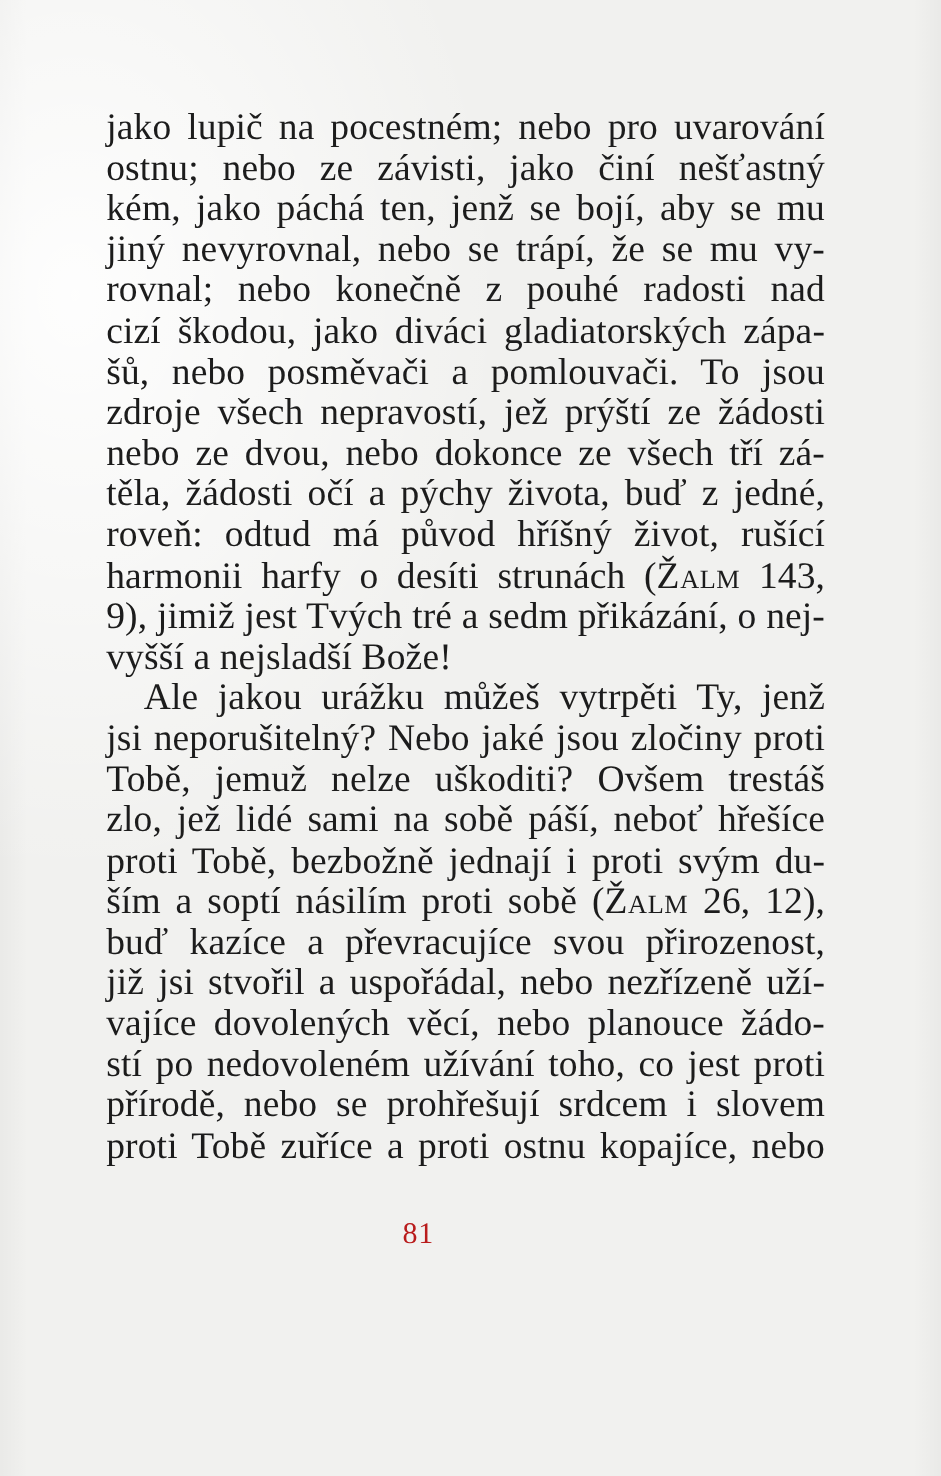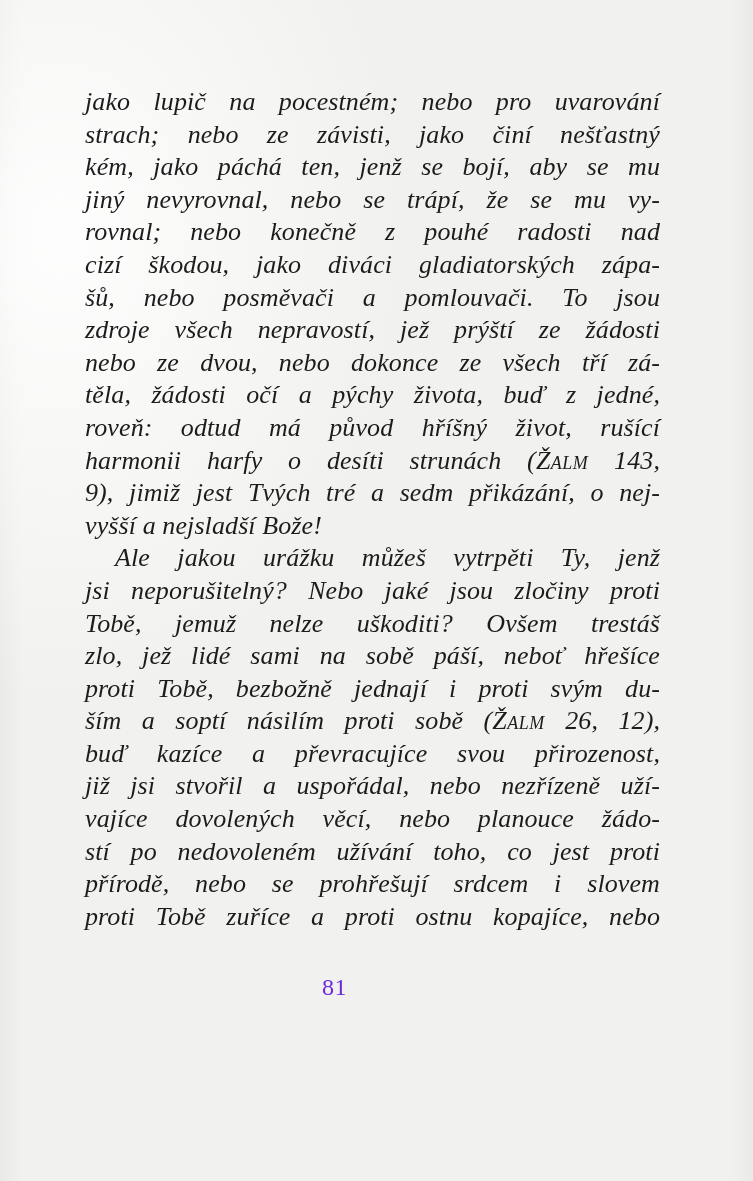--- a/index.html
+++ b/index.html
@@ -26,57 +26,56 @@
     .text-block {
       position: absolute;
       left: 85px;
       top: 86px;
       width: 575px;
     }
     .line {
       display: block;
       height: 32.6px;
       line-height: 32.6px;
-      font-size: 26px;
+      font-size: 30px;
       white-space: nowrap;
       text-align: justify;
       text-align-last: justify;
       letter-spacing: 0.1px;
-      font-style: italic;
     }
     .line.last {
       text-align-last: left;
     }
     .line.indent {
       text-indent: 30px;
     }
     .sc {
       font-variant: small-caps;
       letter-spacing: 0.5px;
     }
     .page-number {
       position: absolute;
       left: 322px;
       top: 974px;
       font-size: 24px;
       font-family: "Liberation Serif", "DejaVu Serif", serif;
-      color: #6d28d9;
+      color: #b91c1c;
       letter-spacing: 0.5px;
     }
   </style>
 </head>
 <body>
 
 <div class="page-bg"></div>
 
 <div class="text-block">
 
   <div>
     <span class="line">jako lupič na pocestném; nebo pro uvarování</span>
-    <span class="line">strach; nebo ze závisti, jako činí nešťastný</span>
+    <span class="line">ostnu; nebo ze závisti, jako činí nešťastný</span>
     <span class="line">kém, jako páchá ten, jenž se bojí, aby se mu</span>
     <span class="line">jiný nevyrovnal, nebo se trápí, že se mu vy-</span>
     <span class="line">rovnal; nebo konečně z pouhé radosti nad</span>
     <span class="line">cizí škodou, jako diváci gladiatorských zápa-</span>
     <span class="line">šů, nebo posměvači a pomlouvači. To jsou</span>
     <span class="line">zdroje všech nepravostí, jež prýští ze žádosti</span>
     <span class="line">nebo ze dvou, nebo dokonce ze všech tří zá-</span>
     <span class="line">těla, žádosti očí a pýchy života, buď z jedné,</span>
     <span class="line">roveň: odtud má původ hříšný život, rušící</span>
     <span class="line">harmonii harfy o desíti strunách (<span class="sc">Žalm</span> 143,</span>

